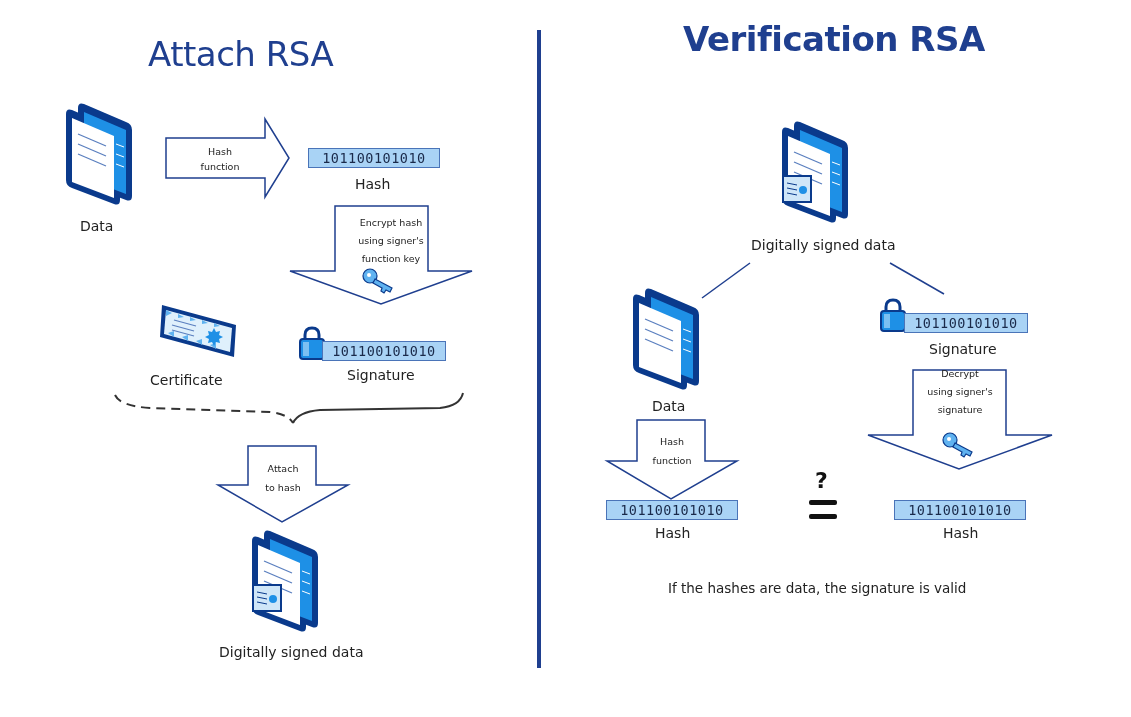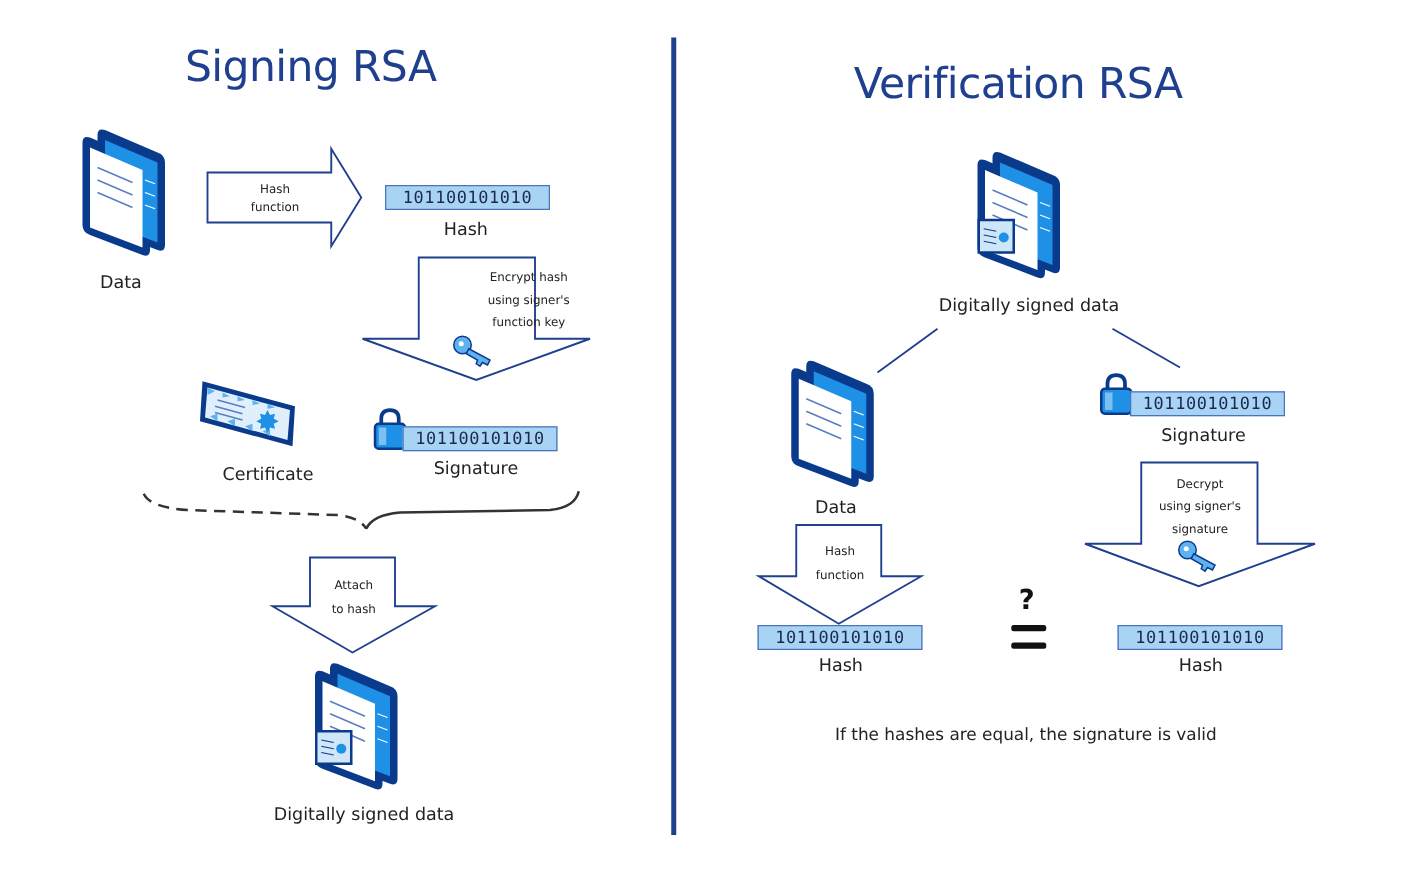--- a/index.html
+++ b/index.html
@@ -47,21 +47,21 @@
       <rect x="4" y="14" width="6" height="14" fill="#7cc0f2"></rect>
     </g>
     <g id="key">
       <circle cx="8" cy="8" r="7" fill="#5fb2f0" stroke="#0a3a8c" stroke-width="1.2"></circle>
       <circle cx="7" cy="7" r="2" fill="#ffffff"></circle>
       <path d="M13,11 L30,20 L28,24 L24,22 L22,25 L19,23 L20,20 L11,15 Z" fill="#5fb2f0" stroke="#0a3a8c" stroke-width="1.2"></path>
     </g>
   </defs>
 </svg>
 
-<div class="abs title" style="left:148px; top:34px;">Signing RSA</div>
+<div class="abs title" style="left:148px; top:34px;">Attach RSA</div>
 
 <div class="divider"></div>
 
 <svg style="left:64px; top:100px;" width="70" height="110" viewBox="0 0 70 110">
     <use href="#doc-icon"></use>
   </svg>
 <div class="abs label" style="left:80px; top:218px;">Data</div>
 
 <svg style="left:165px; top:118px;" width="125" height="80" viewBox="0 0 125 80">
   <path d="M1,20 L100,20 L100,1 L124,40 L100,79 L100,60 L1,60 Z" fill="#fff" stroke="#1f3f8f" stroke-width="1.5"></path>
@@ -70,40 +70,40 @@
   <div>Hash</div>
   <div>function</div>
 </div>
 
 <div class="bits" style="left:308px; top:148px; width:130px;">101100101010</div>
 <div class="abs label" style="left:355px; top:176px;">Hash</div>
 
 <svg style="left:288px; top:205px;" width="186" height="100" viewBox="0 0 186 100">
   <path d="M47,1 L140,1 L140,66 L184,66 L93,99 L2,66 L47,66 Z" fill="#fff" stroke="#1f3f8f" stroke-width="1.5"></path>
 </svg>
-<div class="abs small" style="left:335px; top:214px; width:112px; line-height:18px;margin-left:32px;">
+<div class="abs small" style="left:335px; top:214px; width:112px; line-height:18px;">
   <div>Encrypt hash</div>
   <div>using signer's</div>
   <div>function key</div>
 </div>
 <svg style="left:362px; top:268px;" width="34" height="28" viewBox="0 0 34 28">
     <use href="#key"></use>
   </svg>
 
 <svg style="left:158px; top:303px;" width="82" height="56" viewBox="0 0 82 56">
   <path d="M4,2 L78,22 L76,54 L2,34 Z" fill="#0a3a8c"></path>
   <path d="M8,7 L74,25 L72,49 L6,31 Z" fill="#dff0fc"></path>
   <path d="M8,7 L14,10 L8,13 Z M20,11 L26,14 L20,15 Z M32,14 L38,17 L32,18 Z M44,17 L50,20 L44,21 Z M56,20 L62,23 L56,24 Z" fill="#5fb2f0"></path>
   <path d="M10,30 L16,28 L16,34 Z M24,34 L30,32 L30,38 Z M38,38 L44,36 L44,42 Z M52,42 L58,40 L58,46 Z" fill="#5fb2f0"></path>
   <line x1="16" y1="17" x2="38" y2="23" stroke="#5a7fbf" stroke-width="1.2"></line>
   <line x1="14" y1="22" x2="36" y2="28" stroke="#5a7fbf" stroke-width="1.2"></line>
   <line x1="14" y1="27" x2="36" y2="33" stroke="#5a7fbf" stroke-width="1.2"></line>
   <polygon points="56,25 58,29 62,28 61,32 65,34 61,36 62,40 58,39 56,43 54,39 50,40 51,36 47,34 51,32 50,28 54,29" fill="#1e90e6"></polygon>
 </svg>
-<div class="abs label" style="left:178px; top:372px;">Certificate</div>
+<div class="abs label" style="left:150px; top:372px;">Certificate</div>
 
 <svg style="left:299px; top:328px;" width="28" height="34" viewBox="0 0 28 34">
     <use href="#lock"></use>
   </svg>
 <div class="bits" style="left:322px; top:341px; width:122px;">101100101010</div>
 <div class="abs label" style="left:347px; top:367px;">Signature</div>
 
 <svg style="left:110px; top:390px;" width="360" height="40" viewBox="0 0 360 40">
   <path d="M5,5 Q10,16 40,18 L160,22 Q178,24 183,33" fill="none" stroke="#333" stroke-width="2" stroke-dasharray="9,6"></path>
   <path d="M183,33 Q188,22 210,20 L330,18 Q350,16 353,3" fill="none" stroke="#333" stroke-width="2"></path>
@@ -118,21 +118,21 @@
 </div>
 
 <svg style="left:250px; top:527px;" width="70" height="110" viewBox="0 0 70 110">
   <use href="#doc-icon"></use>
   <g transform="translate(3,58)">
       <use href="#cert-mini"></use>
     </g>
 </svg>
 <div class="abs label" style="left:219px; top:644px;">Digitally signed data</div>
 
-<div class="abs title" style="left:683px; top:47px;">Verification RSA</div>
+<div class="abs title" style="left:683px; top:19px;font-weight:bold;">Verification RSA</div>
 
 <svg style="left:780px; top:118px;" width="70" height="110" viewBox="0 0 70 110">
   <use href="#doc-icon"></use>
   <g transform="translate(3,58)">
       <use href="#cert-mini"></use>
     </g>
 </svg>
 <div class="abs label" style="left:751px; top:237px;">Digitally signed data</div>
 
 <svg style="left:700px; top:262px;" width="250" height="40" viewBox="0 0 250 40">
@@ -158,29 +158,29 @@
 
 <svg style="left:880px; top:300px;" width="28" height="34" viewBox="0 0 28 34">
     <use href="#lock"></use>
   </svg>
 <div class="bits" style="left:904px; top:313px; width:122px;">101100101010</div>
 <div class="abs label" style="left:929px; top:341px;">Signature</div>
 
 <svg style="left:866px; top:369px;" width="188" height="102" viewBox="0 0 188 102">
   <path d="M47,1 L140,1 L140,66 L186,66 L93,100 L2,66 L47,66 Z" fill="#fff" stroke="#1f3f8f" stroke-width="1.5"></path>
 </svg>
-<div class="abs small" style="left:912px; top:379px; width:96px; line-height:18px;">
+<div class="abs small" style="left:912px; top:365px; width:96px; line-height:18px;">
   <div>Decrypt</div>
   <div>using signer's</div>
   <div>signature</div>
 </div>
 <svg style="left:942px; top:432px;" width="34" height="28" viewBox="0 0 34 28">
     <use href="#key"></use>
   </svg>
 
 <div class="bits" style="left:894px; top:500px; width:130px;">101100101010</div>
 <div class="abs label" style="left:943px; top:525px;">Hash</div>
 
 <div class="abs" style="left:815px; top:468px; font-family:'DejaVu Sans',sans-serif; font-weight:bold; font-size:22px; color:#111;">?</div>
 <div class="abs" style="left:809px; top:500px; width:28px; height:5px; background:#111; border-radius:2px;"></div>
 <div class="abs" style="left:809px; top:514px; width:28px; height:5px; background:#111; border-radius:2px;"></div>
 
-<div class="abs label" style="left:668px; top:580px; font-size:13.5px;">If the hashes are equal, the signature is valid</div>
+<div class="abs label" style="left:668px; top:580px; font-size:13.5px;">If the hashes are data, the signature is valid</div>
 
 </body></html>

